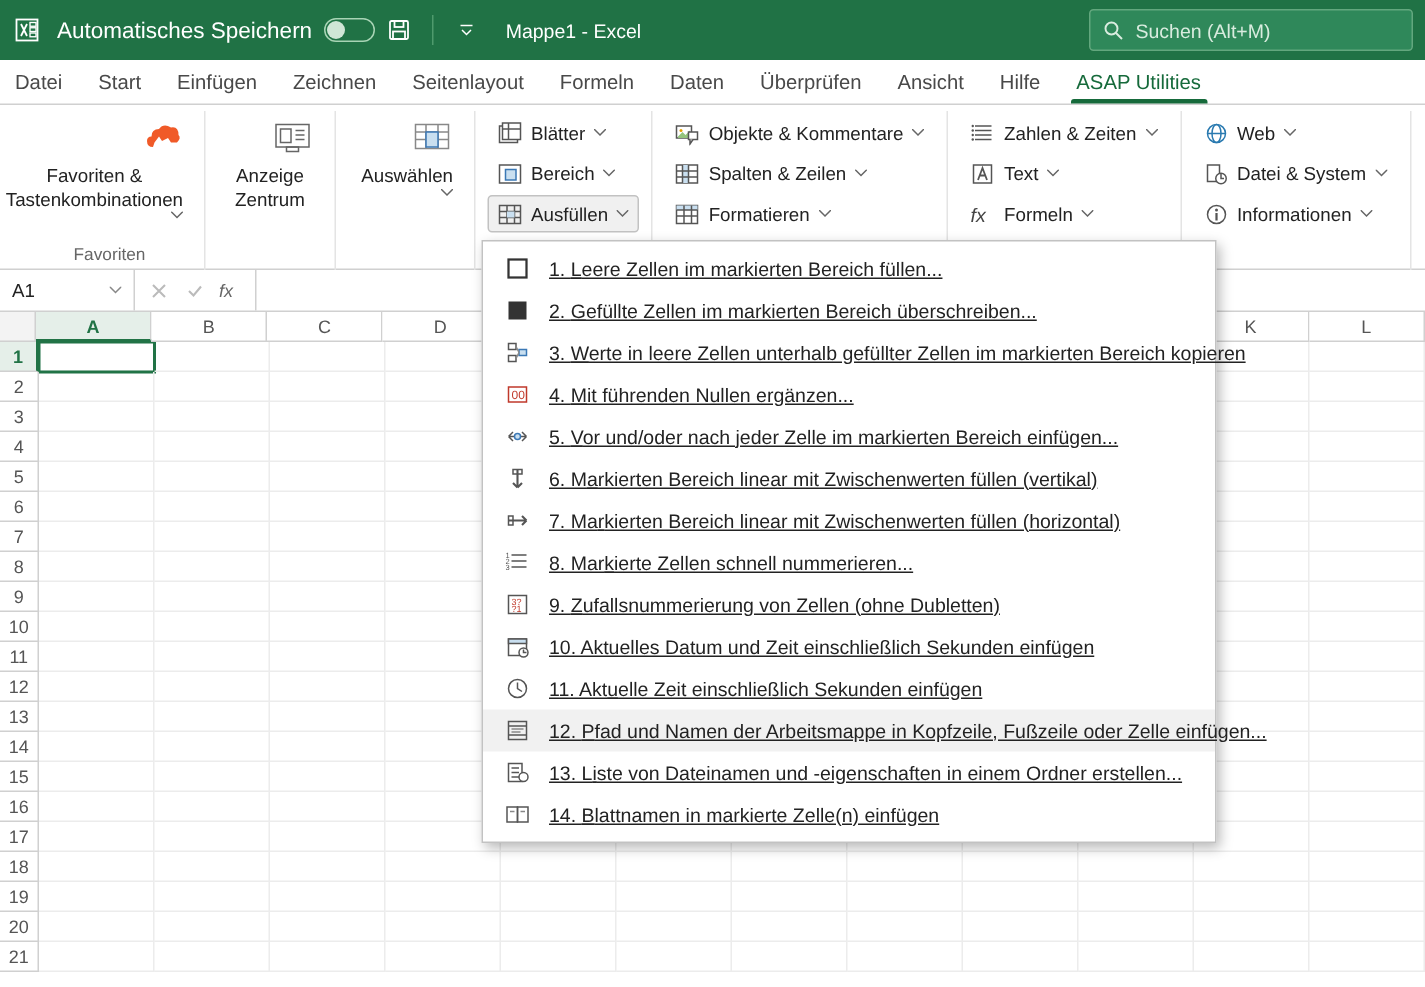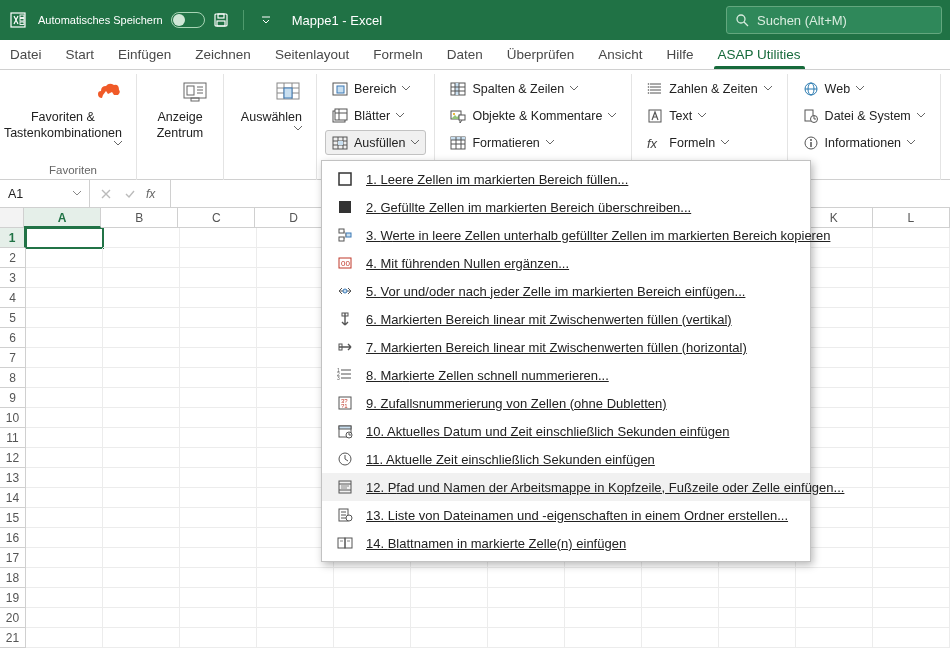--- a/index.html
+++ b/index.html
@@ -1,21 +1,21 @@
 <!DOCTYPE html>
 <html><head>
 <meta charset="utf-8">
 <style>
   * { box-sizing: border-box; margin: 0; padding: 0; font-family: "Segoe UI", Arial, sans-serif; }
   body { width: 950px; height: 658px; overflow: hidden; background: #fff; font-size: 13px; color: #222; position: relative; }
 
   
   .titlebar { height: 40px; background: #207245; display: flex; align-items: center; color: #fff; padding: 0 8px; }
   .titlebar .excel-icon { width: 20px; height: 20px; margin-right: 10px; display: flex; align-items: center; justify-content: center; }
-  .autosave { display: flex; align-items: center; gap: 8px; font-size: 11px; }
+  .autosave { display: flex; align-items: center; gap: 8px; font-size: 15px; }
   .toggle { width: 34px; height: 16px; border: 1px solid #a8d4b5; border-radius: 9px; position: relative; background: transparent; }
   .toggle::after { content: ""; position: absolute; left: 1px; top: 1px; width: 12px; height: 12px; border-radius: 50%; background: #cfe6d6; }
   .tb-icon { width: 24px; height: 24px; margin: 0 4px; display: flex; align-items: center; justify-content: center; cursor: pointer; }
   .tb-sep { width: 1px; height: 20px; background: #4f9a6d; margin: 0 6px; }
   .doc-title { margin-left: 10px; font-size: 13px; }
   .titlebar .spacer { flex: 1; }
   .search-box { width: 216px; height: 28px; background: #2f885a; border: 1px solid #63a77e; border-radius: 3px; display: flex; align-items: center; padding: 0 8px; gap: 8px; color: #d9ecdf; font-size: 13px; }
 
   
   .ribbon-tabs { height: 30px; display: flex; align-items: flex-end; border-bottom: 1px solid #d0d0d0; gap: 4px; background: #fff; }
@@ -180,39 +180,39 @@
           </svg>
         </span>
     </div>
   </div>
 
   <div class="rgroup" style="justify-content:flex-start;align-items:flex-start">
     <div class="col-stack">
       <div class="small-btn">
           <span class="sicon">
             <svg width="16" height="16" viewBox="0 0 16 16">
-              <rect x="1" y="2" width="14" height="12" fill="none" stroke="#555"></rect>
-              <rect x="5" y="5" width="7" height="7" fill="#c9dff0" stroke="#3b78b5"></rect>
-            </svg>
-          </span>
-          <span>Bereich</span>
-          <svg width="8" height="5">
-            <path d="M0 0 L4 4 L8 0" fill="none" stroke="#666"></path>
-          </svg>
-        </div>
-      <div class="small-btn">
-          <span class="sicon">
-            <svg width="16" height="16" viewBox="0 0 16 16">
               <rect x="1" y="3" width="12" height="11" fill="none" stroke="#555"></rect>
               <rect x="3" y="1" width="12" height="11" fill="#fff" stroke="#555"></rect>
               <line x1="3" y1="5" x2="15" y2="5" stroke="#555"></line>
               <line x1="7" y1="1" x2="7" y2="12" stroke="#555"></line>
             </svg>
           </span>
           <span>Blätter</span>
+          <svg width="8" height="5">
+            <path d="M0 0 L4 4 L8 0" fill="none" stroke="#666"></path>
+          </svg>
+        </div>
+      <div class="small-btn">
+          <span class="sicon">
+            <svg width="16" height="16" viewBox="0 0 16 16">
+              <rect x="1" y="2" width="14" height="12" fill="none" stroke="#555"></rect>
+              <rect x="5" y="5" width="7" height="7" fill="#c9dff0" stroke="#3b78b5"></rect>
+            </svg>
+          </span>
+          <span>Bereich</span>
           <svg width="8" height="5">
             <path d="M0 0 L4 4 L8 0" fill="none" stroke="#666"></path>
           </svg>
         </div>
       <div class="small-btn active-open">
           <span class="sicon">
             <svg width="16" height="16" viewBox="0 0 16 16">
               <rect x="1" y="2" width="14" height="12" fill="none" stroke="#555"></rect>
               <line x1="1" y1="6" x2="15" y2="6" stroke="#555"></line>
               <line x1="1" y1="10" x2="15" y2="10" stroke="#555"></line>
@@ -227,44 +227,44 @@
           </svg>
         </div>
     </div>
   </div>
 
   <div class="rgroup" style="justify-content:flex-start;align-items:flex-start">
     <div class="col-stack">
       <div class="small-btn">
           <span class="sicon">
             <svg width="16" height="16" viewBox="0 0 16 16">
+              <rect x="1" y="3" width="10" height="8" fill="none" stroke="#555"></rect>
+              <circle cx="4" cy="6" r="1" fill="#e6a100"></circle>
+              <path d="M2 10 L5 7 L7 9 L10 6 L10 11 L2 11 Z" fill="#94c47c"></path>
+              <rect x="9" y="7" width="6" height="5" fill="#fff" stroke="#555"></rect>
+              <path d="M10 12 L10 15 L12 12" fill="#fff" stroke="#555"></path>
+            </svg>
+          </span>
+          <span>Objekte &amp; Kommentare</span>
+          <svg width="8" height="5">
+            <path d="M0 0 L4 4 L8 0" fill="none" stroke="#666"></path>
+          </svg>
+        </div>
+      <div class="small-btn">
+          <span class="sicon">
+            <svg width="16" height="16" viewBox="0 0 16 16">
               <rect x="1" y="2" width="14" height="12" fill="none" stroke="#555"></rect>
               <rect x="5" y="2" width="4" height="12" fill="#c9dff0"></rect>
               <line x1="1" y1="6" x2="15" y2="6" stroke="#555"></line>
               <line x1="1" y1="10" x2="15" y2="10" stroke="#555"></line>
               <line x1="5" y1="2" x2="5" y2="14" stroke="#555"></line>
               <line x1="9" y1="2" x2="9" y2="14" stroke="#555"></line>
             </svg>
           </span>
           <span>Spalten &amp; Zeilen</span>
-          <svg width="8" height="5">
-            <path d="M0 0 L4 4 L8 0" fill="none" stroke="#666"></path>
-          </svg>
-        </div>
-      <div class="small-btn">
-          <span class="sicon">
-            <svg width="16" height="16" viewBox="0 0 16 16">
-              <rect x="1" y="3" width="10" height="8" fill="none" stroke="#555"></rect>
-              <circle cx="4" cy="6" r="1" fill="#e6a100"></circle>
-              <path d="M2 10 L5 7 L7 9 L10 6 L10 11 L2 11 Z" fill="#94c47c"></path>
-              <rect x="9" y="7" width="6" height="5" fill="#fff" stroke="#555"></rect>
-              <path d="M10 12 L10 15 L12 12" fill="#fff" stroke="#555"></path>
-            </svg>
-          </span>
-          <span>Objekte &amp; Kommentare</span>
           <svg width="8" height="5">
             <path d="M0 0 L4 4 L8 0" fill="none" stroke="#666"></path>
           </svg>
         </div>
       <div class="small-btn">
           <span class="sicon">
             <svg width="16" height="16" viewBox="0 0 16 16">
               <rect x="1" y="2" width="14" height="12" fill="none" stroke="#555"></rect>
               <rect x="1" y="2" width="14" height="3" fill="#c9dff0"></rect>
               <line x1="1" y1="5" x2="15" y2="5" stroke="#555"></line>

